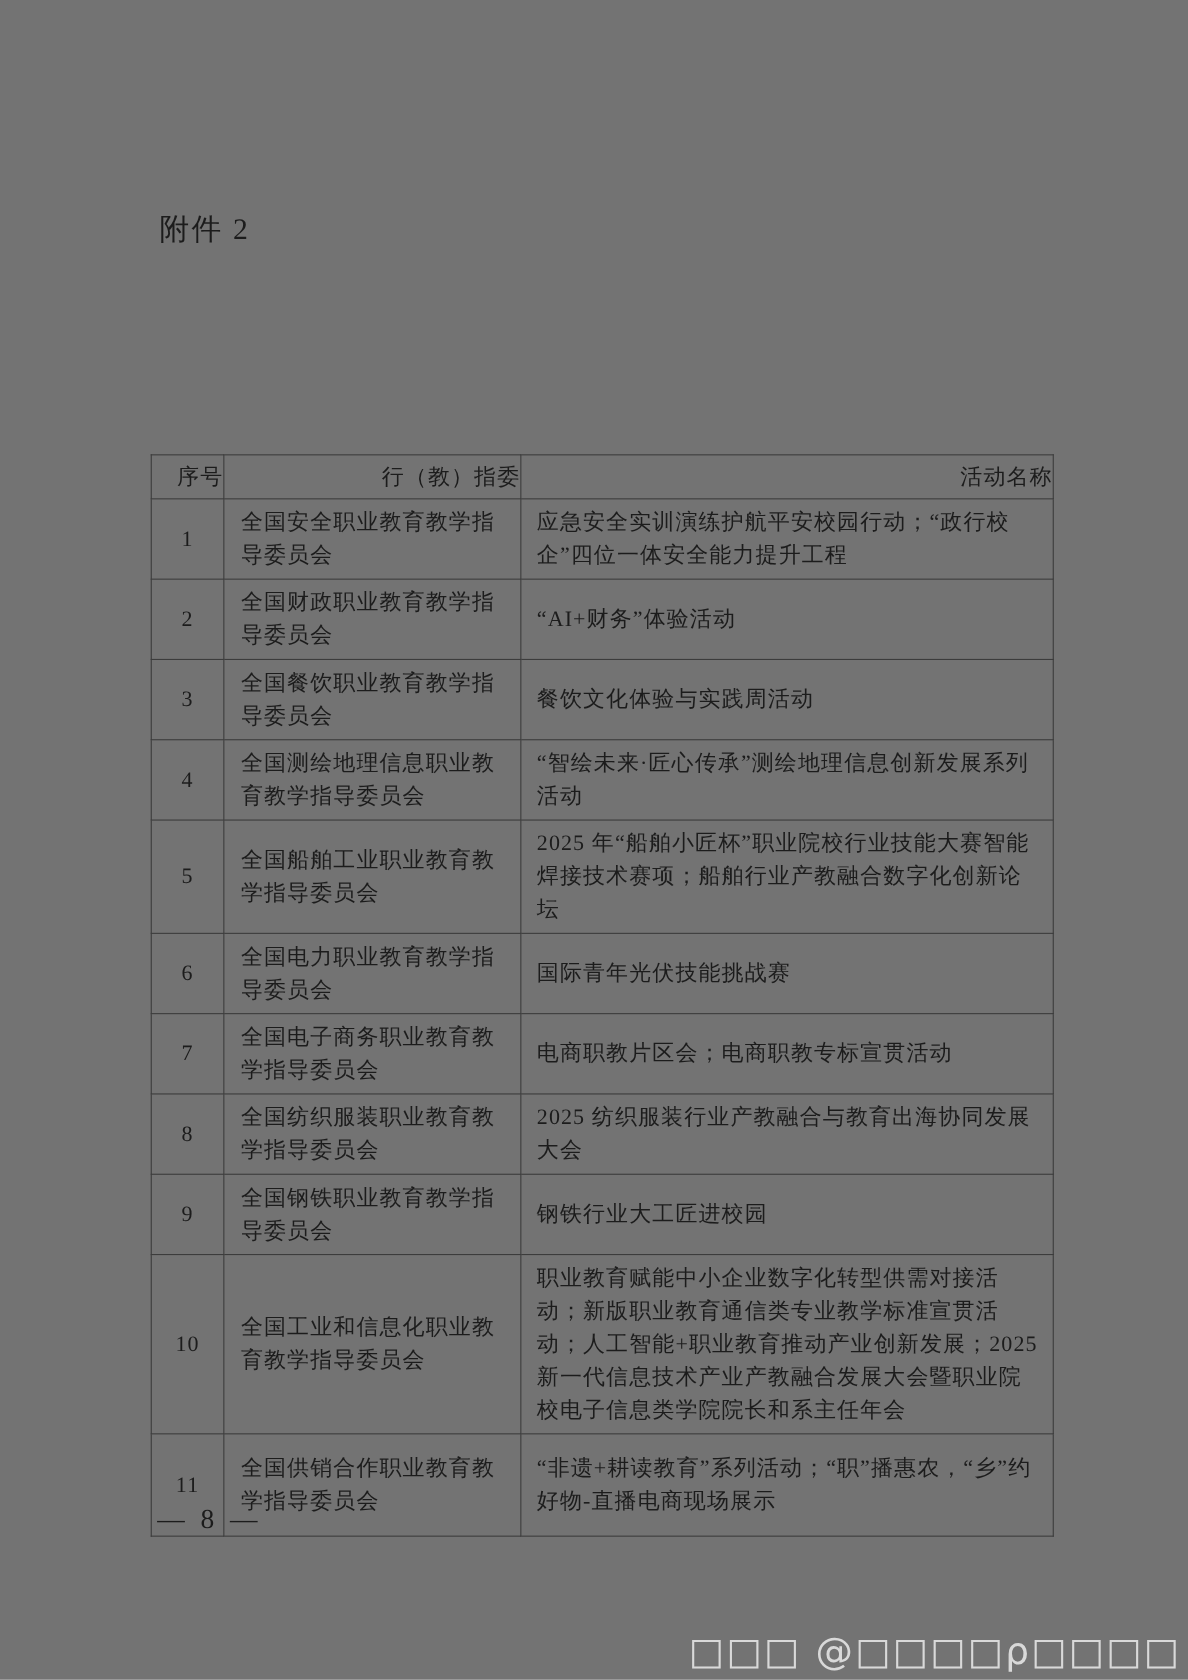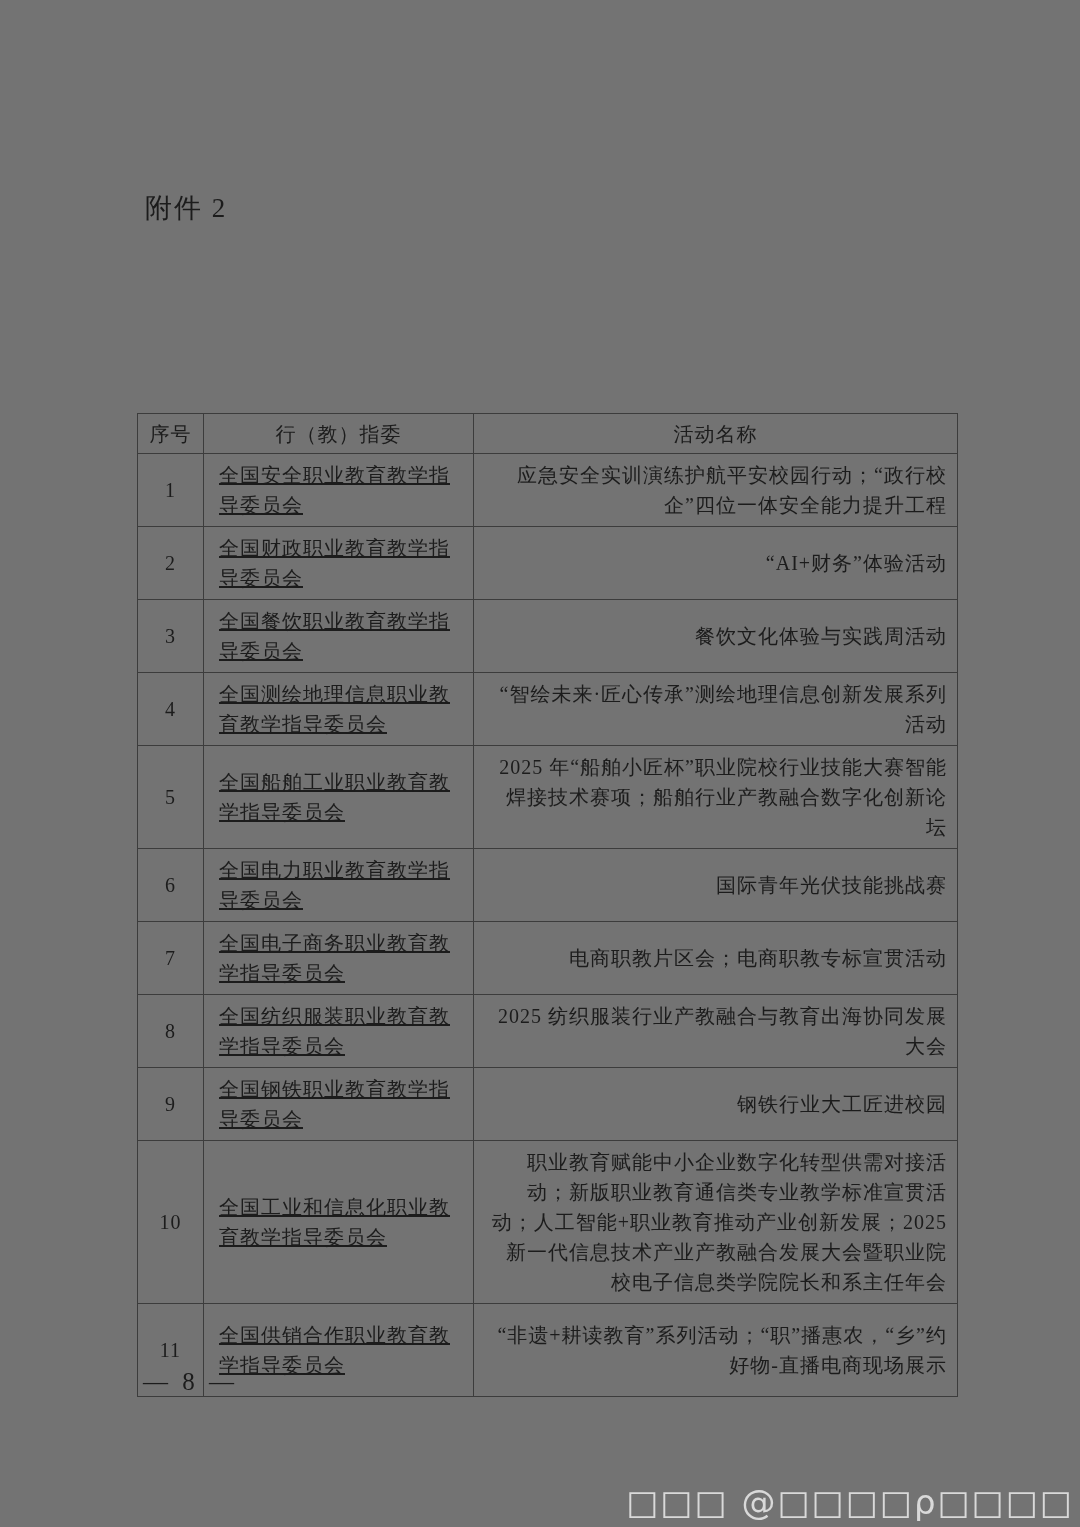--- a/index.html
+++ b/index.html
@@ -44,30 +44,30 @@
     font-size: 20px;
   }
   .activity-table th, .activity-table td {
     border: 1px solid #3c3c3c;
     vertical-align: middle;
     line-height: 1.5;
     letter-spacing: 1px;
   }
   .activity-table th {
     font-weight: normal;
-    text-align: center;
+    text-align: right;
     height: 40px;
     font-size: 20px;
   }
   .col-no { width: 66px; }
   .col-committee { width: 270px; }
   .col-activity { width: 484px; }
   .cell-no { text-align: center; }
-  .cell-committee { padding: 6px 10px 6px 15px; text-align: left; text-decoration: underline; }
-  .cell-activity { padding: 6px 10px 6px 14px; text-align: right; }
+  .cell-committee { padding: 6px 10px 6px 15px; text-align: left; }
+  .cell-activity { padding: 6px 10px 6px 14px; text-align: left; }
   tr.r1  td { height: 65px; }
   tr.r2  td { height: 58px; }
   tr.r3  td { height: 60px; }
   tr.r4  td { height: 70px; }
   tr.r5  td { height: 88px; }
   tr.r6  td { height: 60px; }
   tr.r7  td { height: 68px; }
   tr.r8  td { height: 62px; }
   tr.r9  td { height: 57px; }
   tr.r10 td { height: 148px; margin-top: 42px; }

